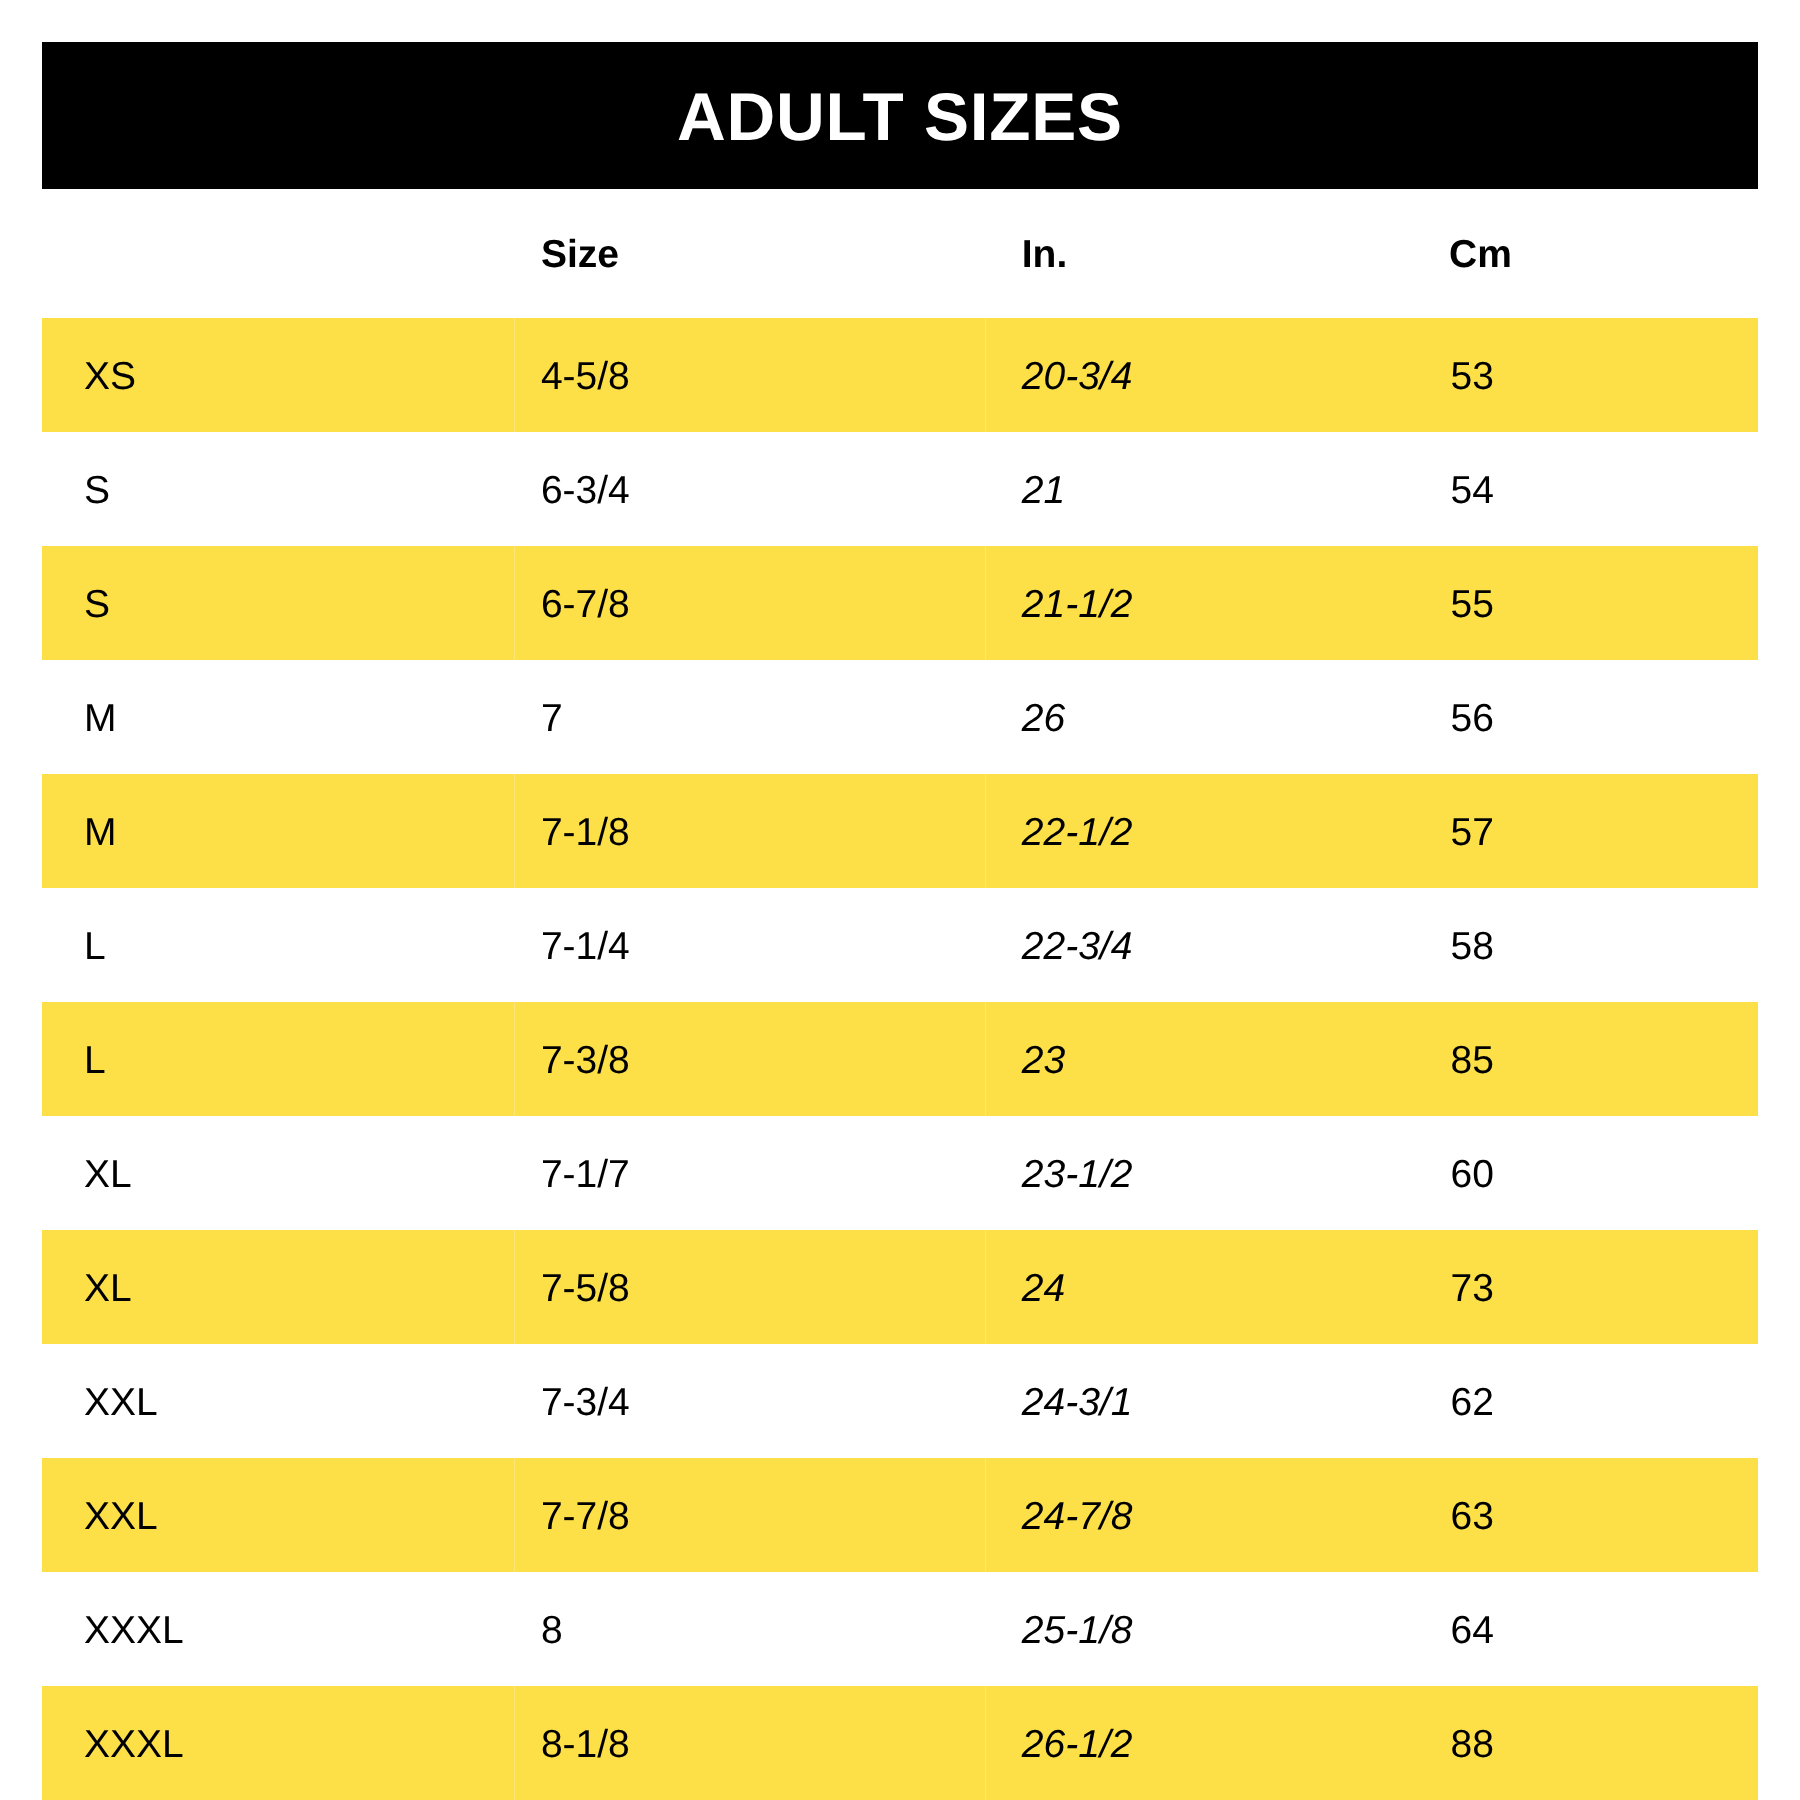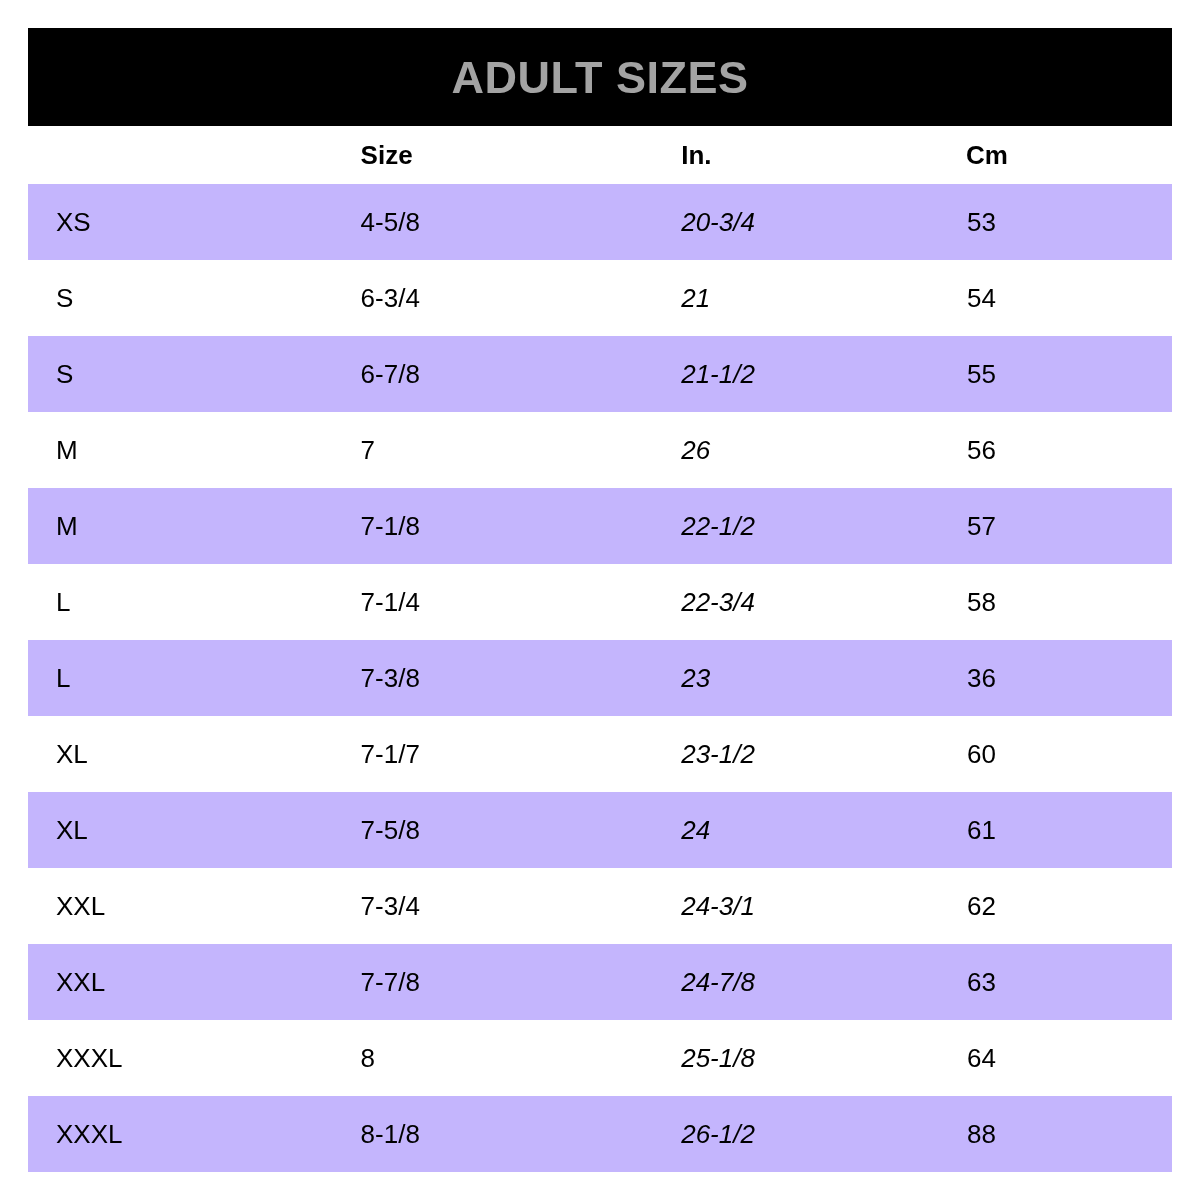--- a/index.html
+++ b/index.html
@@ -16,21 +16,21 @@
   }
   .sheet {
     width: 1200px;
     height: 1200px;
     box-sizing: border-box;
     padding: 28px 28px 0 28px;
     background: #ffffff;
   }
   .title-bar {
     background: #000000;
-    color: #a3a3a3;
+    color: #ffffff;
     height: 98px;
     display: flex;
     align-items: center;
     justify-content: center;
   }
   .title-bar .title-text {
     font-size: 45px;
     font-weight: bold;
     letter-spacing: 0.5px;
     line-height: 1;
@@ -39,21 +39,21 @@
     width: 100%;
     border-collapse: collapse;
     table-layout: fixed;
   }
   table.size-table col.c0 { width: 27.5%; }
   table.size-table col.c1 { width: 27.5%; }
   table.size-table col.c2 { width: 27.0%; }
   table.size-table col.c3 { width: 18.0%; }
 
   thead th {
-    height: 58px;
+    height: 86px;
     font-size: 26px;
     font-weight: bold;
     background: #ffffff;
     padding: 0 0 0 0;
     vertical-align: middle;
   }
   thead th.h0 { text-align: left; padding-left: 28px; }
   thead th.h1 { text-align: left; padding-left: 18px; }
   thead th.h2 { text-align: left; padding-left: 24px; }
   thead th.h3 { text-align: left; padding-right: 10px; }
@@ -62,21 +62,21 @@
     height: 74px;
     font-size: 26px;
     font-weight: normal;
     vertical-align: middle;
   }
   tbody td.c0 { text-align: left; padding-left: 28px; }
   tbody td.c1 { text-align: left; padding-left: 18px; }
   tbody td.c2 { text-align: left; padding-left: 24px; font-style: italic; }
   tbody td.c3 { text-align: left; padding-right: 10px; }
 
-  tbody tr.shaded td { background: #c4b5fd; }
+  tbody tr.shaded td { background: #fde047; }
   tbody tr.plain td { background: #ffffff; }
 </style>
 </head>
 <body>
 
 <div class="sheet">
 
   <div class="title-bar">
     <span class="title-text">ADULT SIZES</span>
   </div>
@@ -130,33 +130,33 @@
         <tr class="plain">
           <td class="c0">L</td>
           <td class="c1">7-1/4</td>
           <td class="c2">22-3/4</td>
           <td class="c3">58</td>
         </tr>
         <tr class="shaded">
           <td class="c0">L</td>
           <td class="c1">7-3/8</td>
           <td class="c2">23</td>
-          <td class="c3">36</td>
+          <td class="c3">85</td>
         </tr>
         <tr class="plain">
           <td class="c0">XL</td>
           <td class="c1">7-1/7</td>
           <td class="c2">23-1/2</td>
           <td class="c3">60</td>
         </tr>
         <tr class="shaded">
           <td class="c0">XL</td>
           <td class="c1">7-5/8</td>
           <td class="c2">24</td>
-          <td class="c3">61</td>
+          <td class="c3">73</td>
         </tr>
         <tr class="plain">
           <td class="c0">XXL</td>
           <td class="c1">7-3/4</td>
           <td class="c2">24-3/1</td>
           <td class="c3">62</td>
         </tr>
         <tr class="shaded">
           <td class="c0">XXL</td>
           <td class="c1">7-7/8</td>

